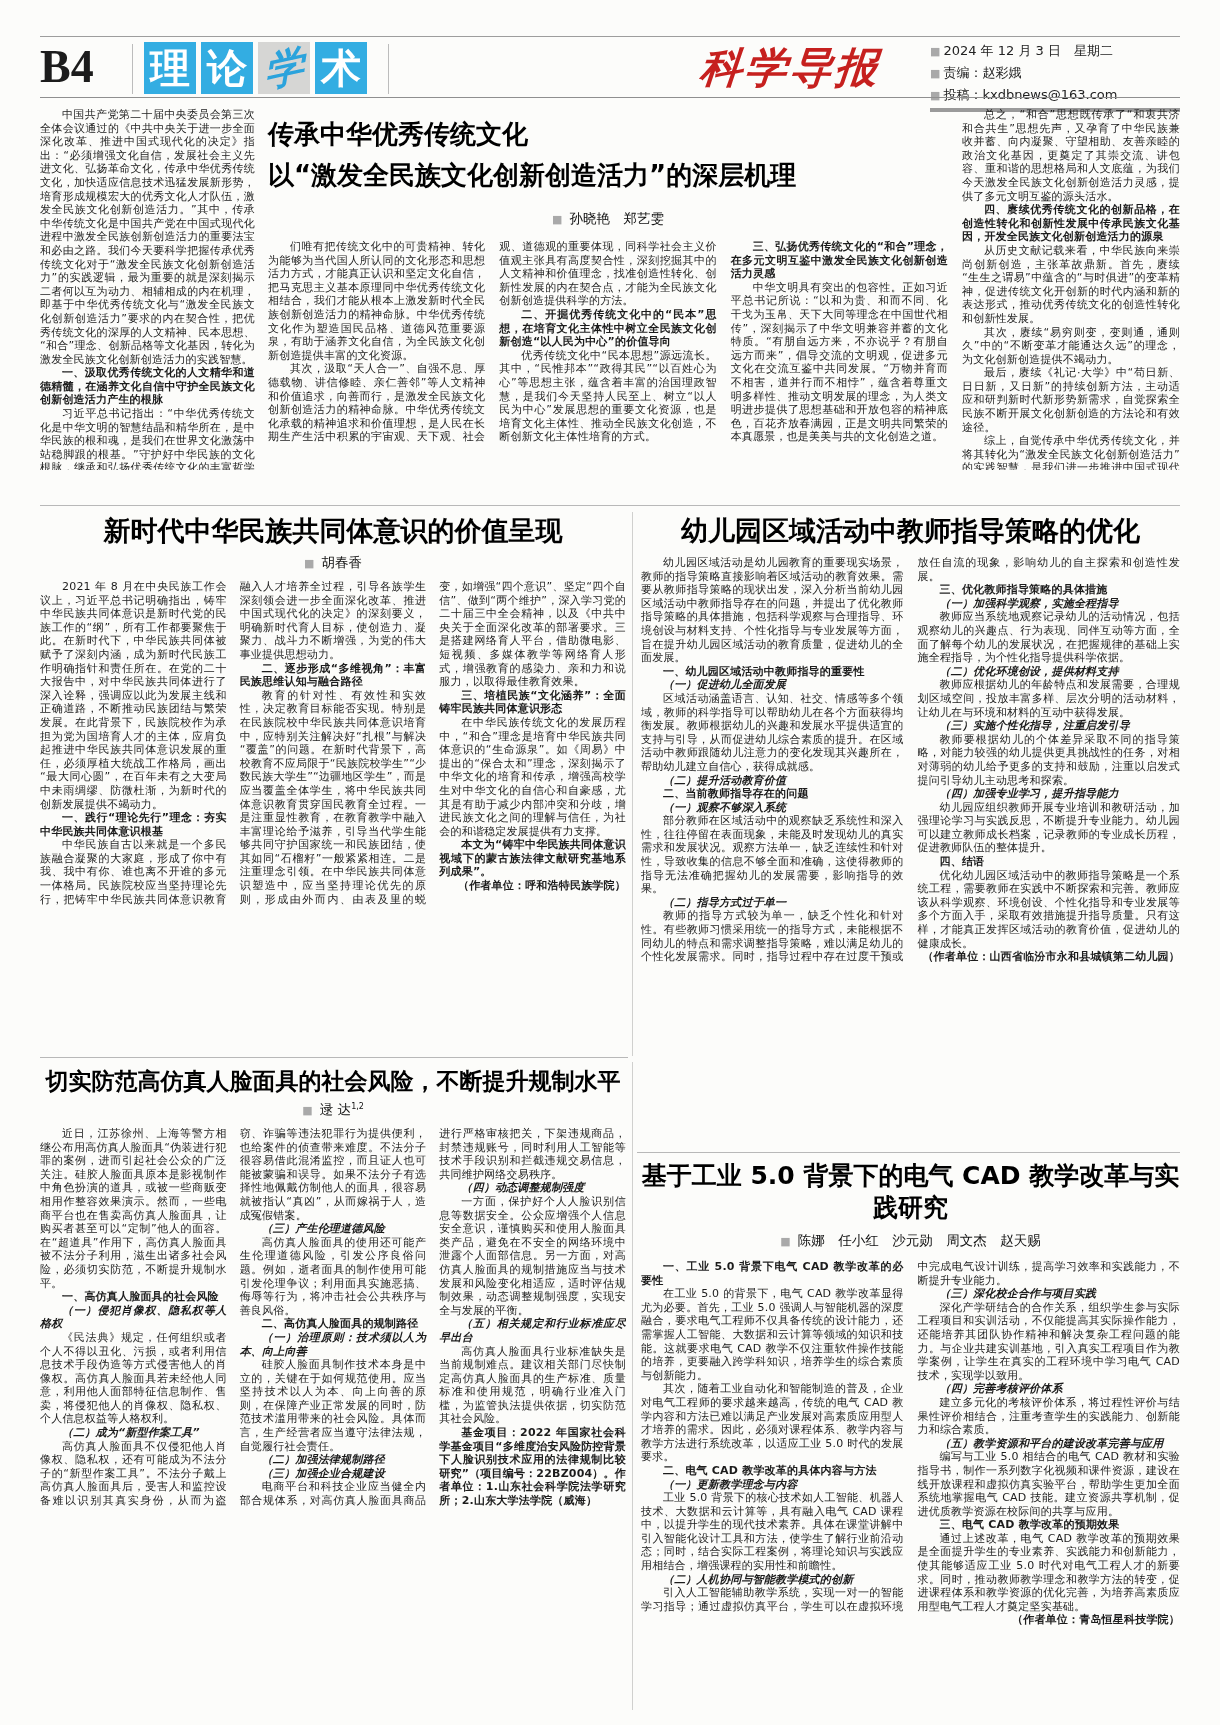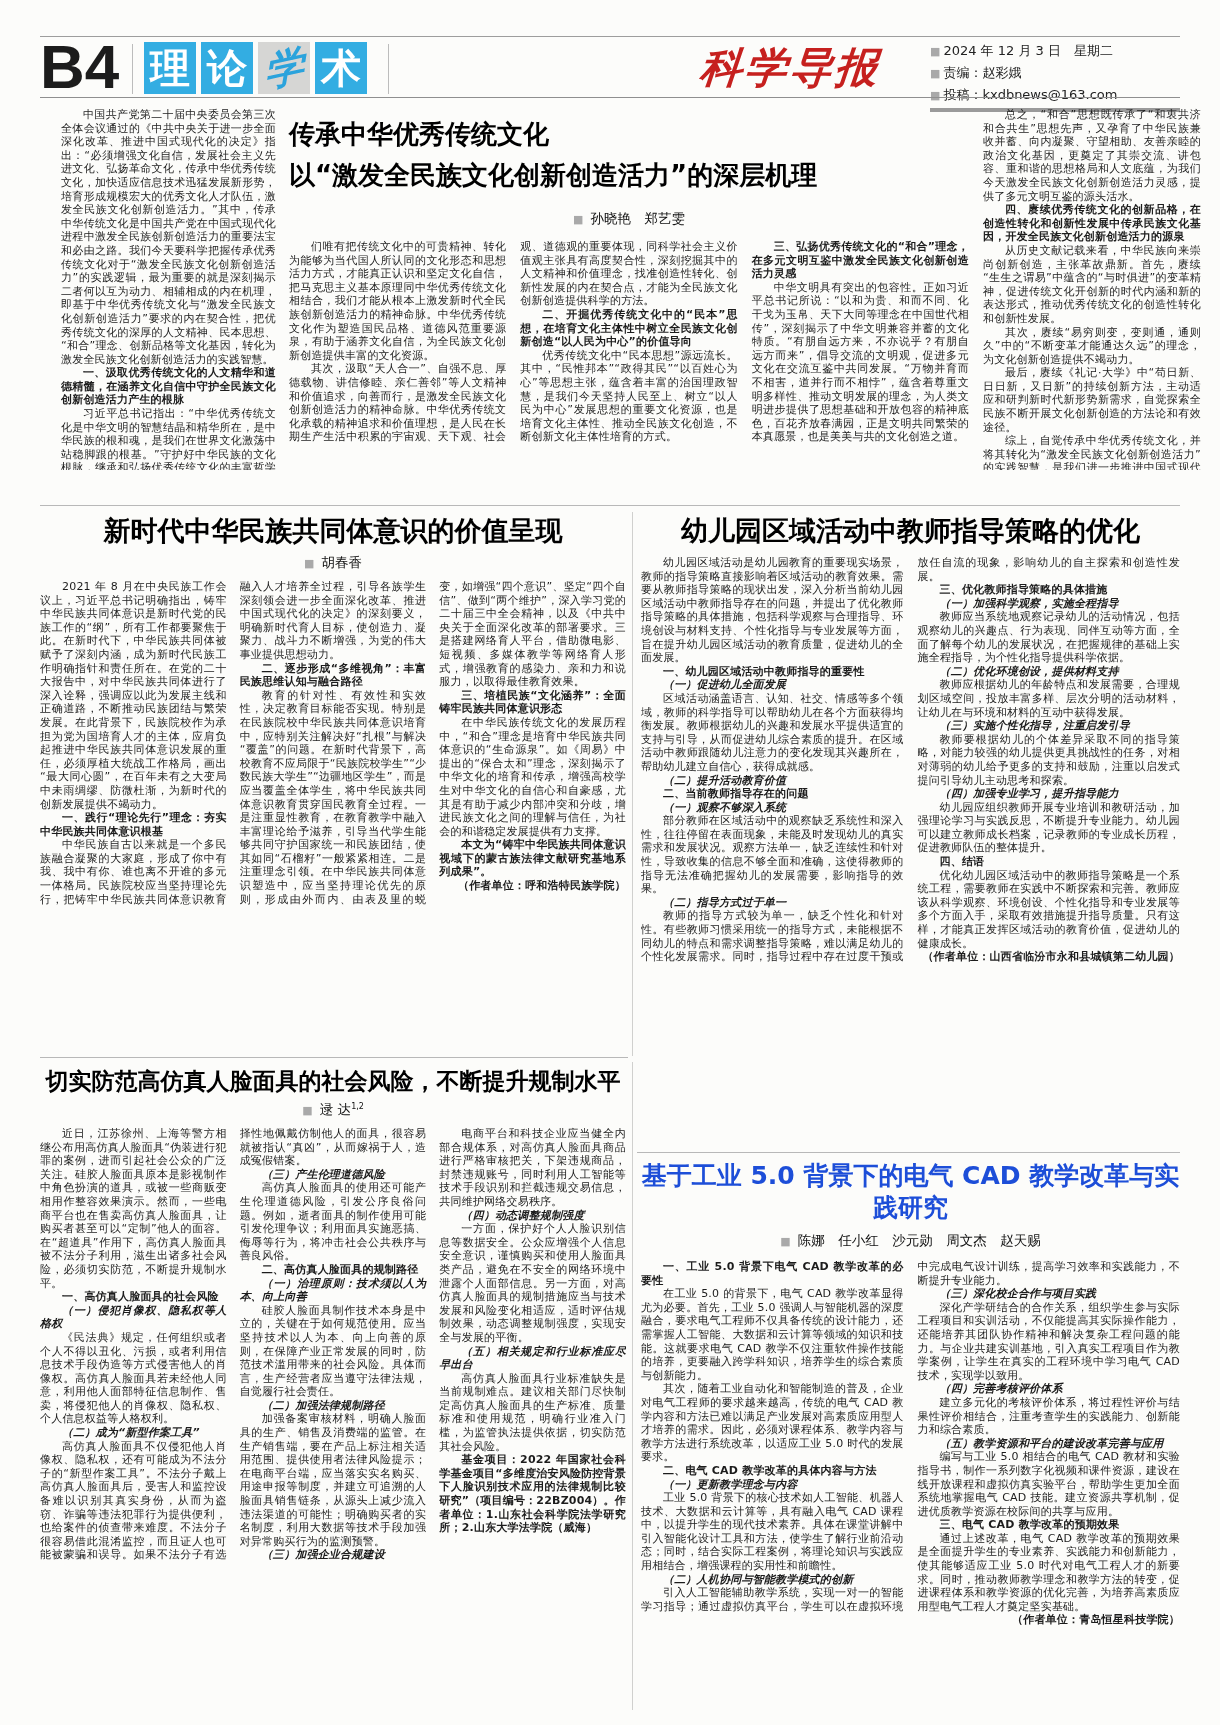--- a/index.html
+++ b/index.html
@@ -2,22 +2,22 @@
 <html lang="zh"><head>
 <meta charset="utf-8">
 <style>
   html,body{margin:0;padding:0;background:#e9e9e5;}
   .sheet{position:relative;width:1220px;height:1725px;margin:0 auto;background:#fcfcfa;
          font-family:"DejaVu Sans",sans-serif;color:#1c1c1c;overflow:hidden;}
   
   .hdr{position:absolute;left:40px;top:28px;width:1140px;height:70px;}
   .hdr-topline{position:absolute;left:0;top:8px;width:100%;border-top:1px solid #9d9d9d;}
   .hdr-botline{position:absolute;left:0;top:69px;width:100%;border-top:1px solid #8f8f8f;}
-  .pageno{position:absolute;left:0;top:14px;font-family:Liberation Sans, sans-serif;
-          font-weight:bold;font-size:62px;line-height:50px;}
+  .pageno{position:absolute;left:0;top:14px;font-family:Liberation Serif, serif;
+          font-weight:bold;font-size:46px;line-height:50px;}
   .hdr-v1{position:absolute;left:92px;top:16px;height:50px;border-left:1px solid #bcbcbc;}
   .hdr-v2{position:absolute;left:348px;top:16px;height:50px;border-left:1px solid #bcbcbc;}
   .logo{position:absolute;left:104px;top:14px;display:flex;gap:5px;}
   .logo .box{width:52px;height:52px;background:#33ade2;color:#fff;font-weight:bold;
              font-size:40px;line-height:52px;text-align:center;}
   .logo .box.xue{background:#d6d6d4;color:#2ba3dc;}
   .logo .box.xue span{display:inline-block;transform:rotate(-12deg) skewX(-8deg);font-style:italic;}
   .masthead{position:absolute;right:300px;top:12px;color:#c6201e;
             font-family:"DejaVu Serif","Liberation Serif",serif;font-weight:bold;font-style:italic;
             font-size:42px;letter-spacing:3px;transform:skewX(-5deg);}
@@ -30,21 +30,21 @@
         text-align:justify;letter-spacing:.2px;word-break:break-all;}
   .para{text-indent:2em;}
   .subhead{font-weight:bold;text-indent:2em;}
   .subsub{font-weight:bold;font-style:italic;text-indent:2em;}
   .boldnote{font-weight:bold;text-indent:2em;}
   .attribution{font-weight:bold;text-align:right;}
   .colbox{overflow:hidden;}
   .byline{text-align:center;font-size:13.5px;color:#111;}
   .byline .sq{font-size:11px;}
   
-  .a1{position:absolute;left:40px;top:100px;width:1140px;height:378px;margin-left:21px;}
+  .a1{position:absolute;left:40px;top:100px;width:1140px;height:378px;}
   .a1-c1{position:absolute;left:0;top:8px;width:215px;height:362px;}
   .a1-c5{position:absolute;right:0;top:8px;width:218px;height:362px;}
   .a1-center{position:absolute;left:228px;top:0;width:680px;height:378px;}
   .a1-title{font-weight:bold;text-align:left;font-size:26px;line-height:41px;margin-top:14px;color:#000;}
   .a1-byline{margin-top:14px;}
   .a1-mid{margin-top:12px;height:242px;column-count:3;column-gap:14px;overflow:hidden;}
   
   .row2line{position:absolute;left:40px;top:505px;width:1140px;border-top:1px solid #b8b8b8;}
   .vdiv1{position:absolute;left:632px;top:512px;height:544px;border-left:1px solid #d0d0ce;}
   .a2{position:absolute;left:40px;top:514px;width:586px;height:540px;}
@@ -57,21 +57,21 @@
   .a3-body{margin-top:8px;height:558px;column-count:2;column-gap:14px;overflow:hidden;}
   
   .hline-a4{position:absolute;left:40px;top:1057px;width:588px;border-top:1px solid #b8b8b8;}
   .vdiv2{position:absolute;left:632px;top:1062px;height:648px;border-left:1px solid #d0d0ce;}
   .a4{position:absolute;left:40px;top:1066px;width:586px;height:648px;}
   .a4-title{font-weight:bold;text-align:center;font-size:23px;line-height:30px;color:#000;}
   .a4-byline{margin-top:5px;}
   .a4-body{margin-top:8px;height:576px;column-count:3;column-gap:13px;overflow:hidden;}
   .hline-a5{position:absolute;left:637px;top:1152px;width:543px;border-top:1px solid #b8b8b8;}
   .a5{position:absolute;left:641px;top:1160px;width:539px;height:556px;}
-  .a5-title{font-weight:bold;text-align:center;font-size:25px;line-height:32px;color:#1d4ed8;}
+  .a5-title{font-weight:bold;text-align:center;font-size:25px;line-height:32px;color:#000000;}
   .a5-byline{margin-top:8px;}
   .a5-body{margin-top:10px;height:468px;column-count:2;column-gap:14px;overflow:hidden;}
   sup{font-size:8px;}
 </style>
 </head>
 <body>
 
 <div class="sheet">
 
   <div class="hdr">
@@ -195,21 +195,20 @@
         <div class="subsub">（一）侵犯肖像权、隐私权等人格权</div>
         <div class="para">《民法典》规定，任何组织或者个人不得以丑化、污损，或者利用信息技术手段伪造等方式侵害他人的肖像权。高仿真人脸面具若未经他人同意，利用他人面部特征信息制作、售卖，将侵犯他人的肖像权、隐私权、个人信息权益等人格权利。</div>
         <div class="subsub">（二）成为“新型作案工具”</div>
         <div class="para">高仿真人脸面具不仅侵犯他人肖像权、隐私权，还有可能成为不法分子的“新型作案工具”。不法分子戴上高仿真人脸面具后，受害人和监控设备难以识别其真实身份，从而为盗窃、诈骗等违法犯罪行为提供便利，也给案件的侦查带来难度。不法分子很容易借此混淆监控，而且证人也可能被蒙骗和误导。如果不法分子有选择性地佩戴仿制他人的面具，很容易就被指认“真凶”，从而嫁祸于人，造成冤假错案。</div>
         <div class="subsub">（三）产生伦理道德风险</div>
         <div class="para">高仿真人脸面具的使用还可能产生伦理道德风险，引发公序良俗问题。例如，逝者面具的制作使用可能引发伦理争议；利用面具实施恶搞、侮辱等行为，将冲击社会公共秩序与善良风俗。</div>
         <div class="subhead">二、高仿真人脸面具的规制路径</div>
         <div class="subsub">（一）治理原则：技术须以人为本、向上向善</div>
         <div class="para">硅胶人脸面具制作技术本身是中立的，关键在于如何规范使用。应当坚持技术以人为本、向上向善的原则，在保障产业正常发展的同时，防范技术滥用带来的社会风险。具体而言，生产经营者应当遵守法律法规，自觉履行社会责任。</div>
         <div class="subsub">（二）加强法律规制路径</div>
-        <div class="para">加强备案审核材料，明确人脸面具的生产、销售及消费端的监管。在生产销售端，要在产品上标注相关适用范围、提供使用者法律风险提示；在电商平台端，应当落实实名购买、用途申报等制度，并建立可追溯的人脸面具销售链条，从源头上减少流入违法渠道的可能性；明确购买者的实名制度，利用大数据等技术手段加强对异常购买行为的监测预警。</div>
         <div class="subsub">（三）加强企业合规建设</div>
         <div class="para">电商平台和科技企业应当健全内部合规体系，对高仿真人脸面具商品进行严格审核把关，下架违规商品，封禁违规账号，同时利用人工智能等技术手段识别和拦截违规交易信息，共同维护网络交易秩序。</div>
         <div class="subsub">（四）动态调整规制强度</div>
         <div class="para">一方面，保护好个人人脸识别信息等数据安全。公众应增强个人信息安全意识，谨慎购买和使用人脸面具类产品，避免在不安全的网络环境中泄露个人面部信息。另一方面，对高仿真人脸面具的规制措施应当与技术发展和风险变化相适应，适时评估规制效果，动态调整规制强度，实现安全与发展的平衡。</div>
         <div class="subsub">（五）相关规定和行业标准应尽早出台</div>
         <div class="para">高仿真人脸面具行业标准缺失是当前规制难点。建议相关部门尽快制定高仿真人脸面具的生产标准、质量标准和使用规范，明确行业准入门槛，为监管执法提供依据，切实防范其社会风险。</div>
         <div class="boldnote">基金项目：2022 年国家社会科学基金项目“多维度治安风险防控背景下人脸识别技术应用的法律规制比较研究”（项目编号：22BZ004）。作者单位：1.山东社会科学院法学研究所；2.山东大学法学院（威海）</div>
       </div>
   </div>
 

